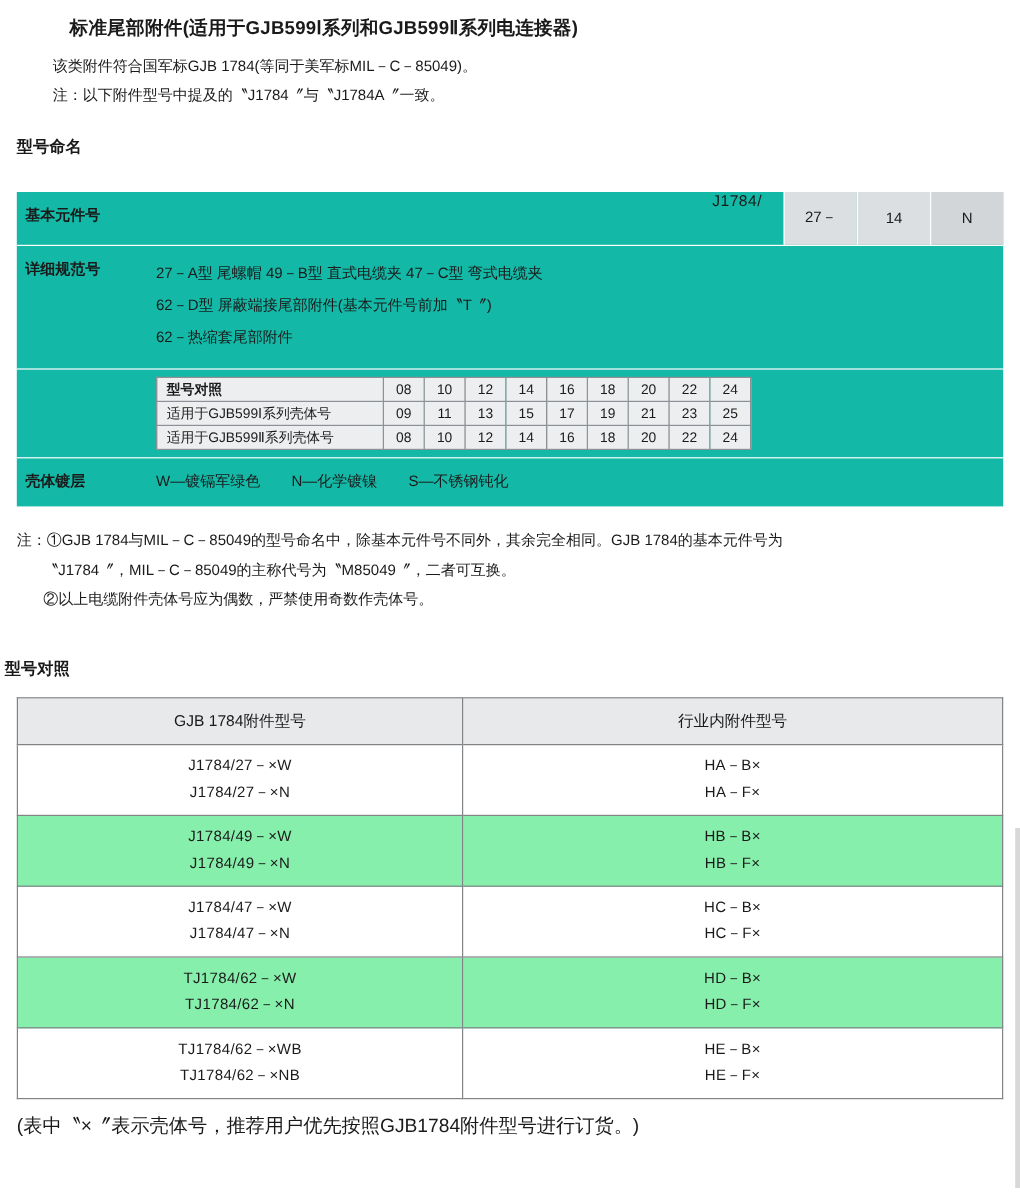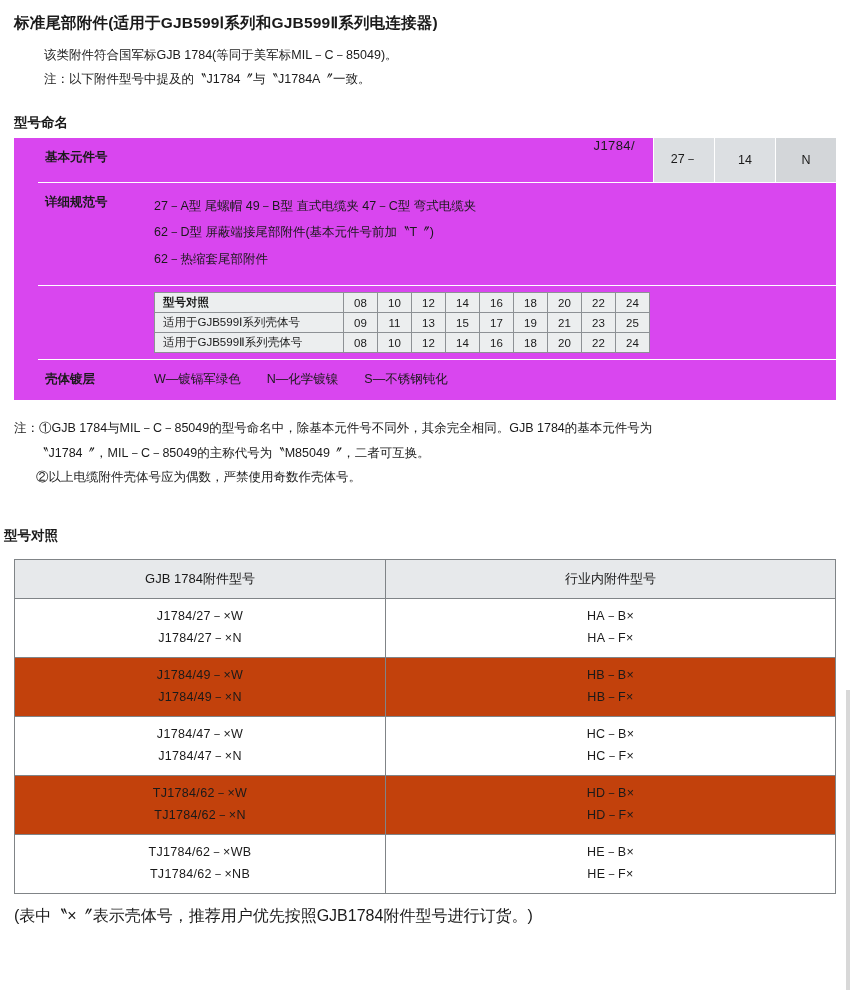--- a/index.html
+++ b/index.html
@@ -18,40 +18,40 @@
     position: relative;
     width: 850px;
     padding: 0;
   }
   
   .doc-title {
     font-size: 15.5px;
     font-weight: bold;
     letter-spacing: 0.2px;
     padding: 13px 0 0 14px;
+    margin-left: 44px;
   }
   .intro {
     padding: 10px 0 0 44px;
     font-size: 12.5px;
     line-height: 1.9;
   }
   .intro div { white-space: nowrap; }
   .section-title {
     font-size: 13.5px;
     font-weight: bold;
     padding: 22px 0 0 14px;
   }
   
   .naming {
-    margin: 6px 14px 0 14px;
+    margin: 28px 14px 0 14px;
     border: 0;
-    background: #d946ef;
+    background: #14b8a6;
     width: 822px;
     box-sizing: border-box;
-    padding-left: 24px;
   }
   .naming .row {
     display: flex;
     align-items: stretch;
     border-bottom: 1px solid #ffffff;
   }
   .naming .row:last-child { border-bottom: 0; }
   .lbl {
     width: 92px;
     flex: 0 0 92px;
@@ -154,21 +154,21 @@
     background: #e7e9eb;
     font-weight: normal;
     height: 36px;
     font-size: 13px;
   }
   table.compare td {
     height: 56px;
     line-height: 1.75;
     letter-spacing: .3px;
   }
-  table.compare tr.alt td { background: #c2410c; }
+  table.compare tr.alt td { background: #86efac; }
   table.compare col.c1 { width: 371px; }
   .foot-note {
     padding: 12px 0 18px 14px;
     font-size: 16px;
   }
   .scrollbar-hint {
     position: absolute;
     right: 0;
     top: 690px;
     width: 4px;

